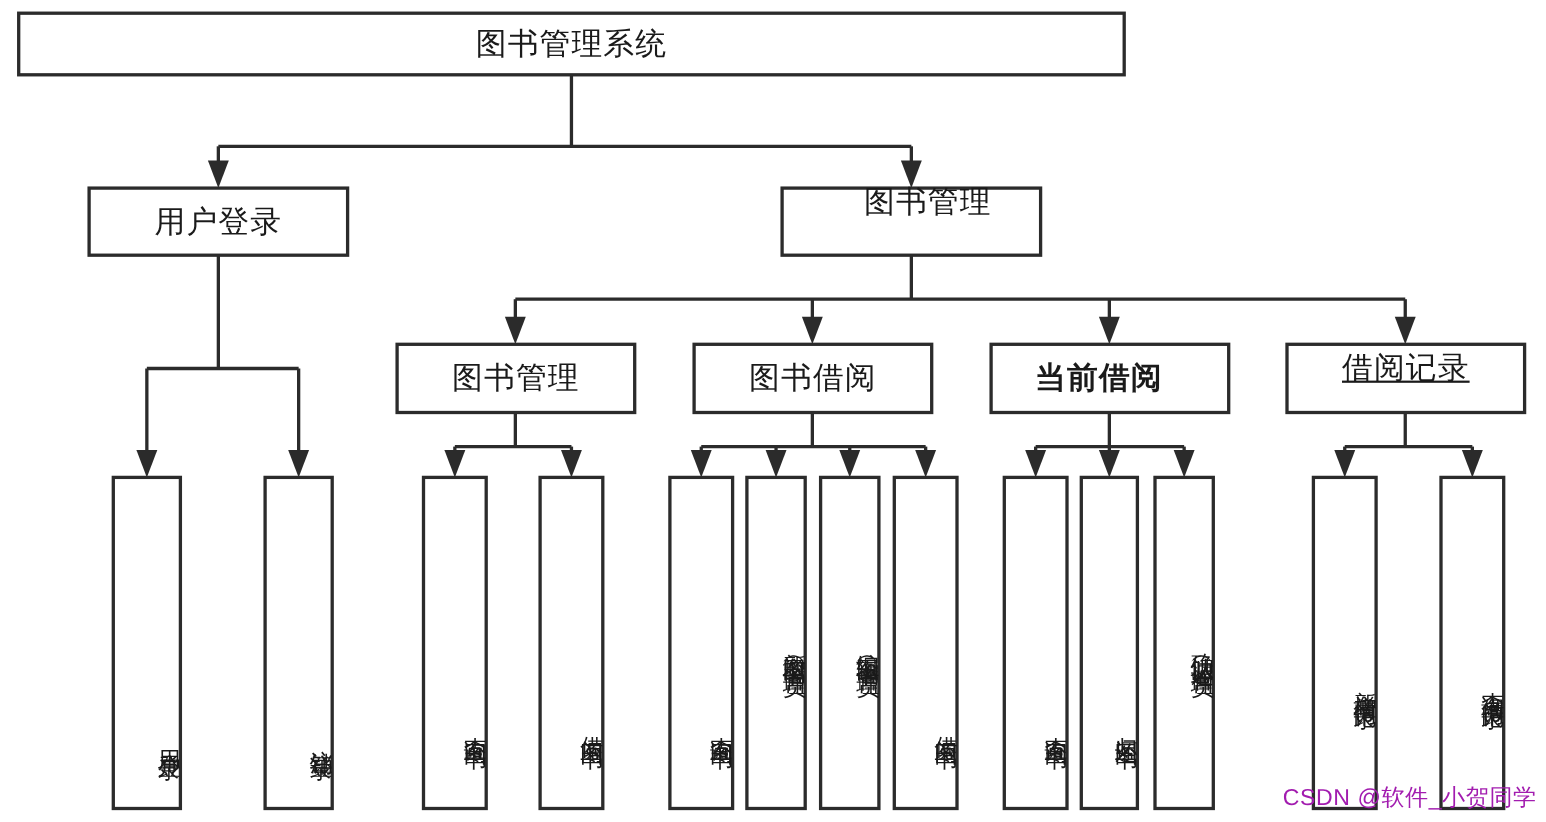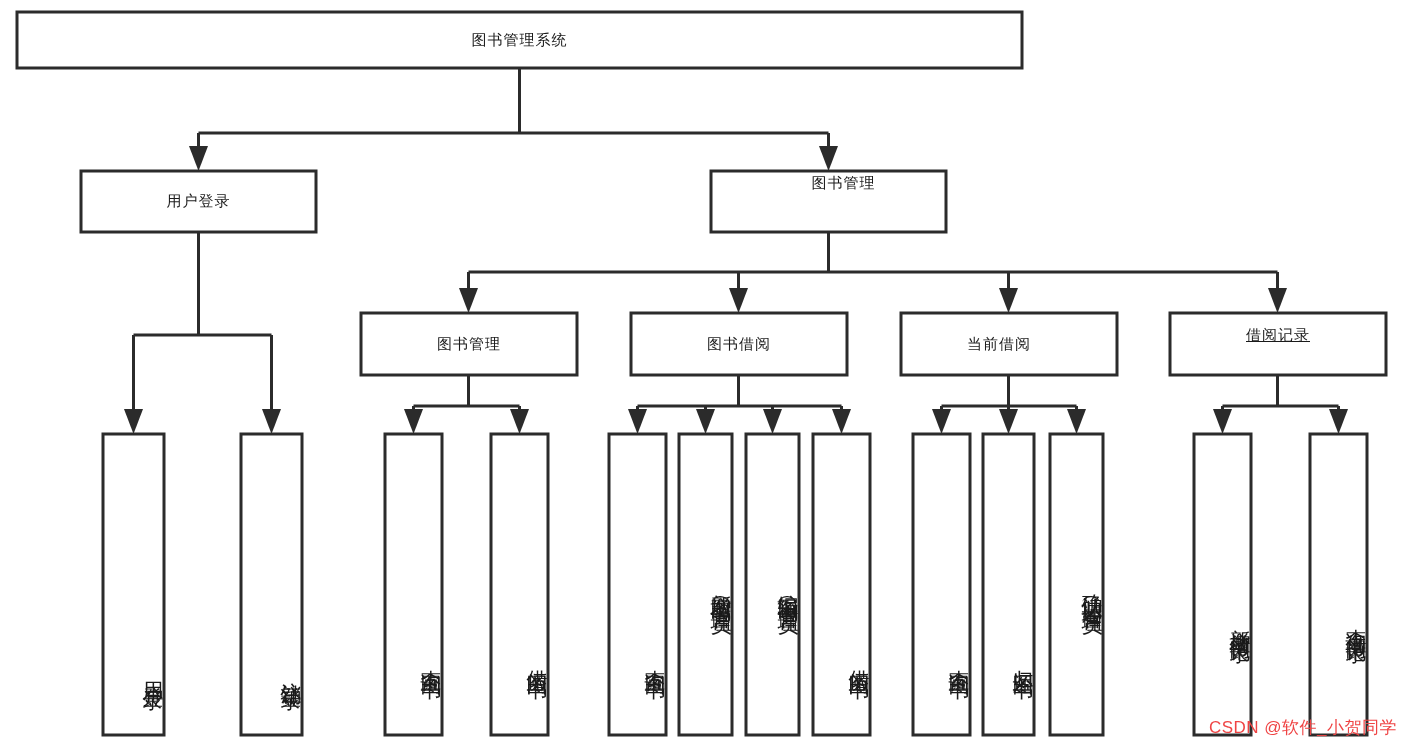--- a/index.html
+++ b/index.html
@@ -55,33 +55,33 @@
     letter-spacing: 3px;
     white-space: nowrap;
     pointer-events: none;
   }
   .htext-wrap {
     position: absolute;
     display: flex;
     align-items: center;
     justify-content: center;
     font-family: "Liberation Sans", "DejaVu Sans", sans-serif;
-    font-size: 15px;
+    font-size: 28px;
     color: #1a1a1a;
     letter-spacing: 1px;
     white-space: nowrap;
     pointer-events: none;
   }
   #watermark {
     position: absolute;
     right: 8px;
     bottom: 8px;
     font-family: "Liberation Sans", "DejaVu Sans", sans-serif;
-    font-size: 17px;
-    color: #ef4444;
+    font-size: 21px;
+    color: #a21caf;
     letter-spacing: 0.5px;
     white-space: nowrap;
     pointer-events: none;
   }
 </style>
 </head>
 <body>
 
 <div id="diagram-root">
 
@@ -193,21 +193,21 @@
     <rect class="node-box" x="1310" y="434" width="57" height="301"></rect>
   </svg>
 
   <div class="htext-wrap" style="left:17px; top:12px; width:1005px; height:56px;">图书管理系统</div>
 
   <div class="htext-wrap" style="left:81px; top:171px; width:235px; height:61px;">用户登录</div>
   <div class="htext-wrap" style="left:711px; top:153px; width:265px; height:61px;">图书管理</div>
 
   <div class="htext-wrap" style="left:361px; top:313px; width:216px; height:62px;">图书管理</div>
   <div class="htext-wrap" style="left:631px; top:313px; width:216px; height:62px;border-radius:19px;">图书借阅</div>
-  <div class="htext-wrap" style="left:901px; top:313px; width:196px; height:62px;">当前借阅</div>
+  <div class="htext-wrap" style="left:901px; top:313px; width:196px; height:62px;font-weight:bold;">当前借阅</div>
   <div class="htext-wrap" style="left:1170px; top:313px; width:216px; height:44px;text-decoration:underline;">借阅记录</div>
 
   <div class="vtext-wrap" style="left:103px; top:434px; width:61px; height:301px; padding-top:86px;">用户登录</div>
   <div class="vtext-wrap" style="left:241px; top:434px; width:61px; height:301px; padding-top:86px;">注销登录</div>
 
   <div class="vtext-wrap" style="left:385px; top:434px; width:57px; height:301px; padding-top:74px;">查询图书</div>
   <div class="vtext-wrap" style="left:491px; top:434px; width:57px; height:301px; padding-top:74px;">借阅图书</div>
 
   <div class="vtext-wrap" style="left:609px; top:434px; width:57px; height:301px; padding-top:74px;">查询图书</div>
   <div class="vtext-wrap" style="left:679px; top:434px; width:53px; height:301px; padding-top:6px;">新增图书（管理员）</div>

